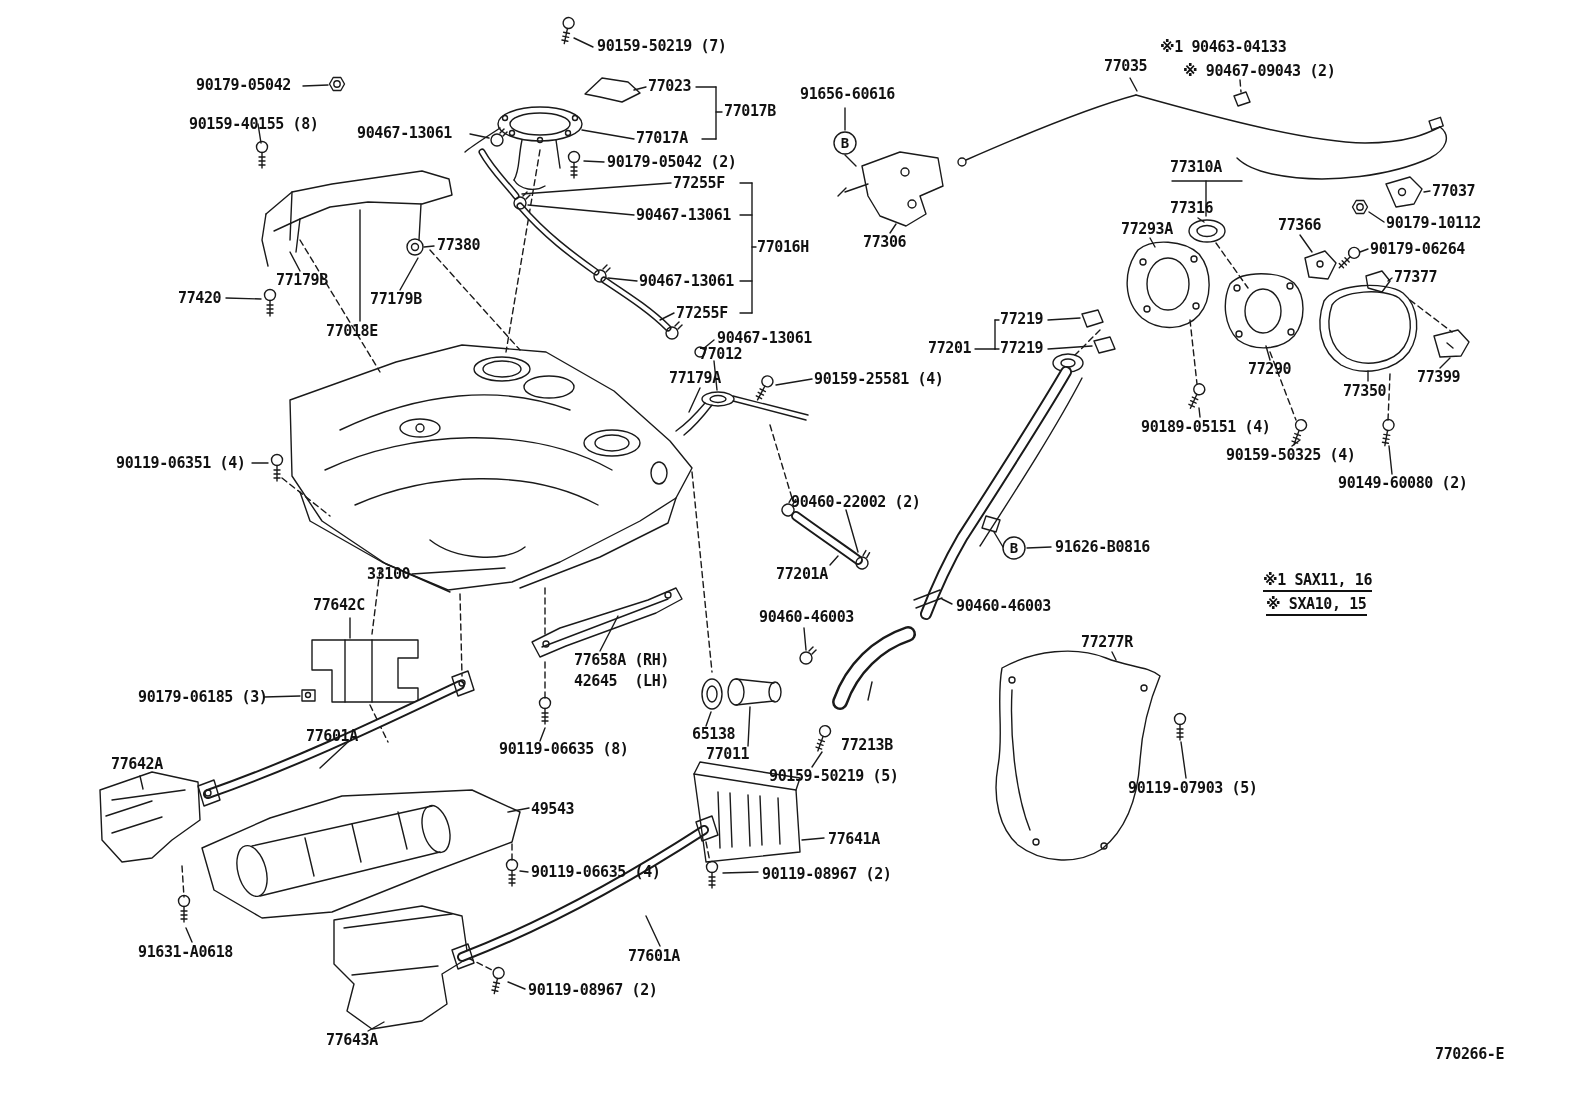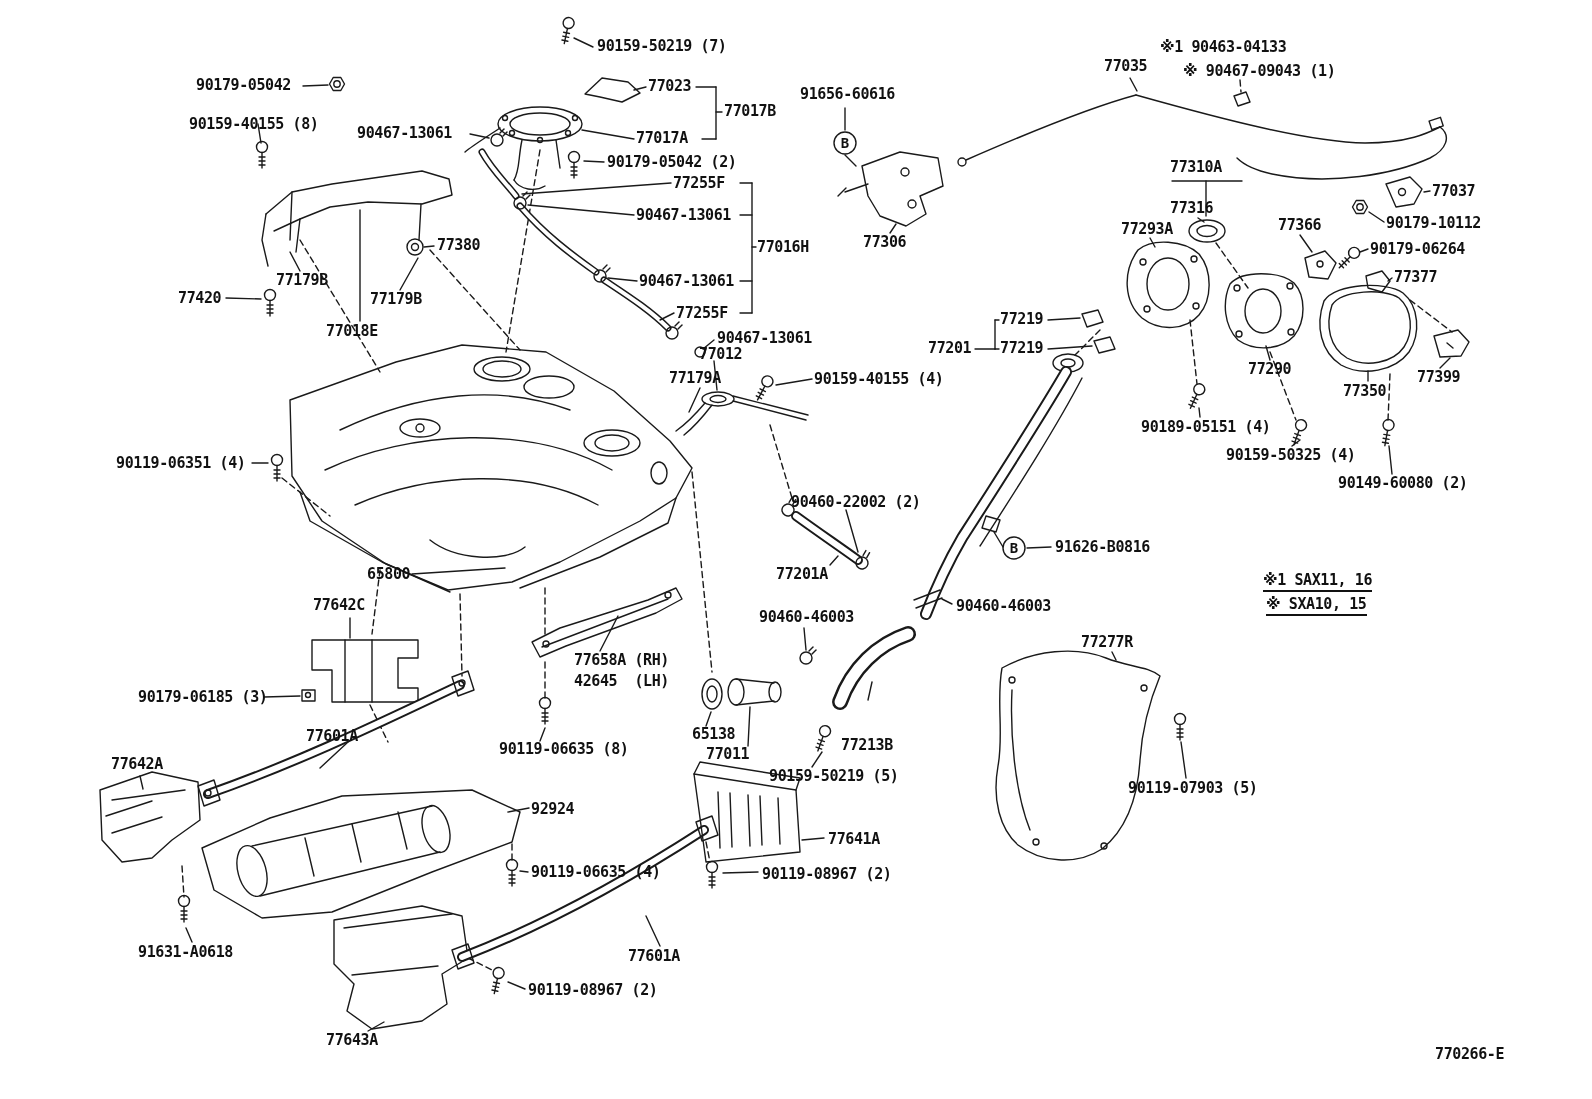--- a/index.html
+++ b/index.html
@@ -411,52 +411,52 @@
 <span class="lbl" style="left:437px;top:238px">77380</span>
 <span class="lbl" style="left:276px;top:273px">77179B</span>
 <span class="lbl" style="left:639px;top:274px">90467-13061</span>
 <span class="lbl" style="left:676px;top:306px">77255F</span>
 <span class="lbl" style="left:178px;top:291px">77420</span>
 <span class="lbl" style="left:370px;top:292px">77179B</span>
 <span class="lbl" style="left:326px;top:324px">77018E</span>
 <span class="lbl" style="left:717px;top:331px">90467-13061</span>
 <span class="lbl" style="left:699px;top:347px">77012</span>
 <span class="lbl" style="left:669px;top:371px">77179A</span>
-<span class="lbl" style="left:814px;top:372px">90159-40155 (4)</span>
+<span class="lbl" style="left:814px;top:372px">90159-25581 (4)</span>
 <span class="lbl" style="left:116px;top:456px">90119-06351 (4)</span>
-<span class="lbl" style="left:367px;top:567px">65800</span>
+<span class="lbl" style="left:367px;top:567px">33100</span>
 <span class="lbl" style="left:313px;top:598px">77642C</span>
 <span class="lbl" style="left:138px;top:690px">90179-06185 (3)</span>
 <span class="lbl" style="left:306px;top:729px">77601A</span>
 <span class="lbl" style="left:111px;top:757px">77642A</span>
 <span class="lbl" style="left:574px;top:653px">77658A (RH)</span>
 <span class="lbl" style="left:574px;top:674px">42645  (LH)</span>
 <span class="lbl" style="left:499px;top:742px">90119-06635 (8)</span>
-<span class="lbl" style="left:531px;top:802px">92924</span>
+<span class="lbl" style="left:531px;top:802px">49543</span>
 <span class="lbl" style="left:531px;top:865px">90119-06635 (4)</span>
 <span class="lbl" style="left:138px;top:945px">91631-A0618</span>
 <span class="lbl" style="left:326px;top:1033px">77643A</span>
 <span class="lbl" style="left:528px;top:983px">90119-08967 (2)</span>
 <span class="lbl" style="left:628px;top:949px">77601A</span>
 <span class="lbl" style="left:762px;top:867px">90119-08967 (2)</span>
 <span class="lbl" style="left:828px;top:832px">77641A</span>
 <span class="lbl" style="left:692px;top:727px">65138</span>
 <span class="lbl" style="left:706px;top:747px">77011</span>
 <span class="lbl" style="left:769px;top:769px">90159-50219 (5)</span>
 <span class="lbl" style="left:759px;top:610px">90460-46003</span>
 <span class="lbl" style="left:841px;top:738px">77213B</span>
 <span class="lbl" style="left:776px;top:567px">77201A</span>
 <span class="lbl" style="left:791px;top:495px">90460-22002 (2)</span>
 <span class="lbl" style="left:956px;top:599px">90460-46003</span>
 <span class="lbl" style="left:1055px;top:540px">91626-B0816</span>
 <span class="lbl" style="left:800px;top:87px">91656-60616</span>
 <span class="lbl" style="left:863px;top:235px">77306</span>
 <span class="lbl" style="left:1104px;top:59px">77035</span>
 <span class="lbl" style="left:1160px;top:40px">※1 90463-04133</span>
-<span class="lbl" style="left:1183px;top:64px">※ 90467-09043 (1)</span>
+<span class="lbl" style="left:1183px;top:64px">※ 90467-09043 (2)</span>
 <span class="lbl" style="left:1170px;top:160px">77310A</span>
 <span class="lbl" style="left:1170px;top:201px">77316</span>
 <span class="lbl" style="left:1121px;top:222px">77293A</span>
 <span class="lbl" style="left:1278px;top:218px">77366</span>
 <span class="lbl" style="left:1432px;top:184px">77037</span>
 <span class="lbl" style="left:1386px;top:216px">90179-10112</span>
 <span class="lbl" style="left:1370px;top:242px">90179-06264</span>
 <span class="lbl" style="left:1394px;top:270px">77377</span>
 <span class="lbl" style="left:1000px;top:312px">77219</span>
 <span class="lbl" style="left:928px;top:341px">77201</span>

